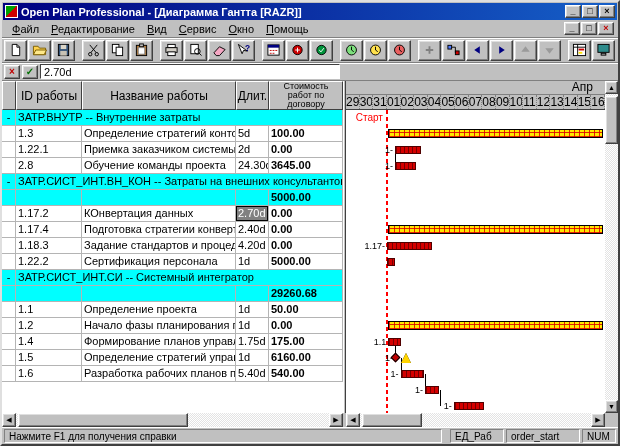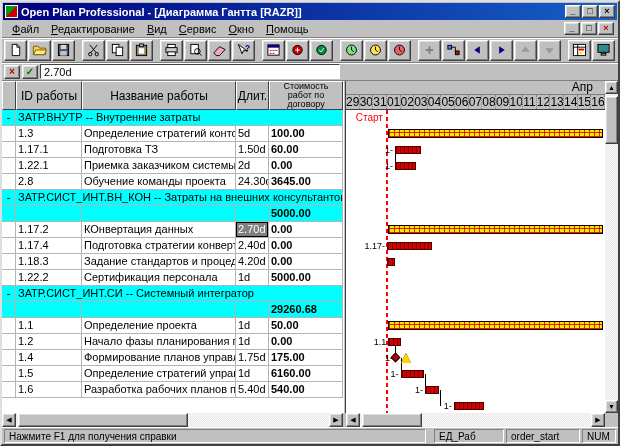--- a/index.html
+++ b/index.html
@@ -329,27 +329,20 @@
           </div>
           <div class="trow task">
             <div class="tcell c-exp"></div>
             <div class="tcell c-id">1.3</div>
             <div class="tcell c-name">Определение стратегий контоля и отч</div>
             <div class="tcell c-dur">5d</div>
             <div class="tcell c-cost">100.00</div>
           </div>
           <div class="trow task">
             <div class="tcell c-exp"></div>
-            <div class="tcell c-id">1.17.1</div>
-            <div class="tcell c-name">Подготовка ТЗ</div>
-            <div class="tcell c-dur">1.50d</div>
-            <div class="tcell c-cost">60.00</div>
-          </div>
-          <div class="trow task">
-            <div class="tcell c-exp"></div>
             <div class="tcell c-id">1.22.1</div>
             <div class="tcell c-name">Приемка заказчиком системы клиент</div>
             <div class="tcell c-dur">2d</div>
             <div class="tcell c-cost">0.00</div>
           </div>
           <div class="trow task">
             <div class="tcell c-exp"></div>
             <div class="tcell c-id">2.8</div>
             <div class="tcell c-name">Обучение команды проекта</div>
             <div class="tcell c-dur">24.30d</div>
@@ -523,19 +516,19 @@
         <div class="hthumb" style="width:60px"></div>
       </div>
       <div class="sb">▶</div>
     </div>
     <div class="scroll-corner"></div>
   </div>
 
   <div class="statusbar">
     <div class="spanel sunken smain">Нажмите F1 для получения справки</div>
     <div class="status-fields">
-        <div class="spanel sunken" style="width: 70px;">ЕД_Раб</div>
+        <div class="spanel sunken" style="width: 54px;">ЕД_Раб</div>
         <div class="spanel sunken" style="width: 74px;">order_start</div>
         <div class="spanel sunken" style="width: 34px;">NUM</div>
       </div>
   </div>
 
 </div>
 
 </body></html>

